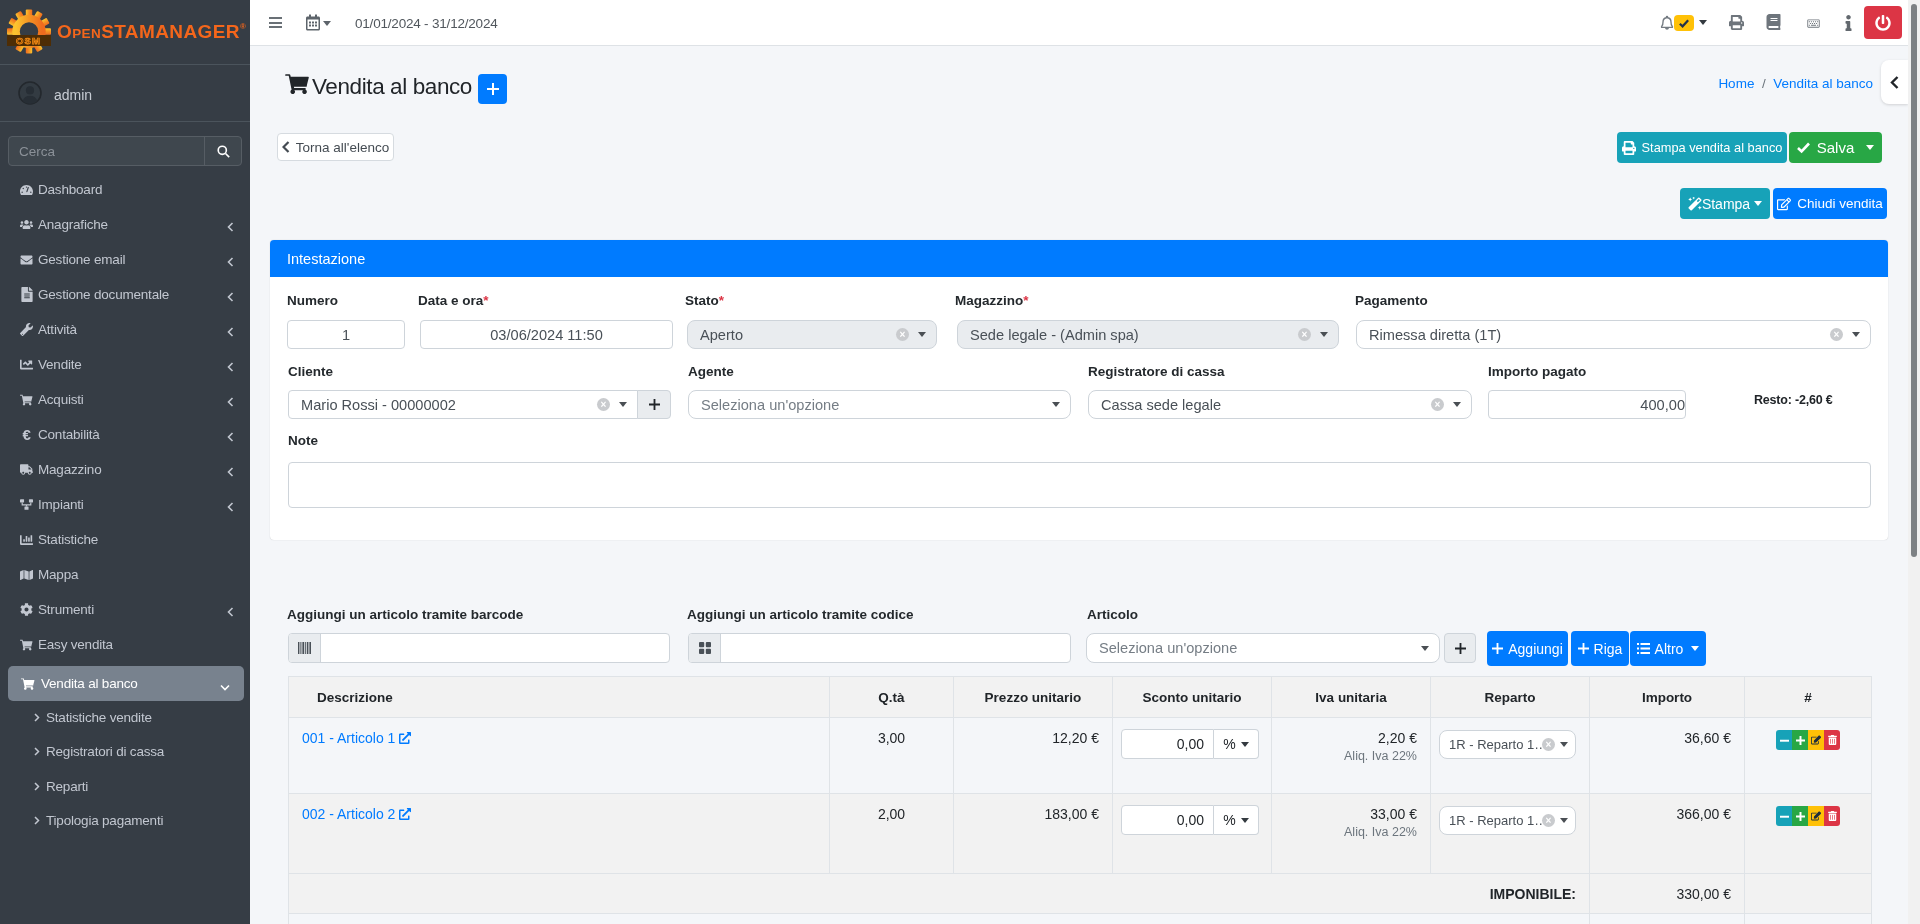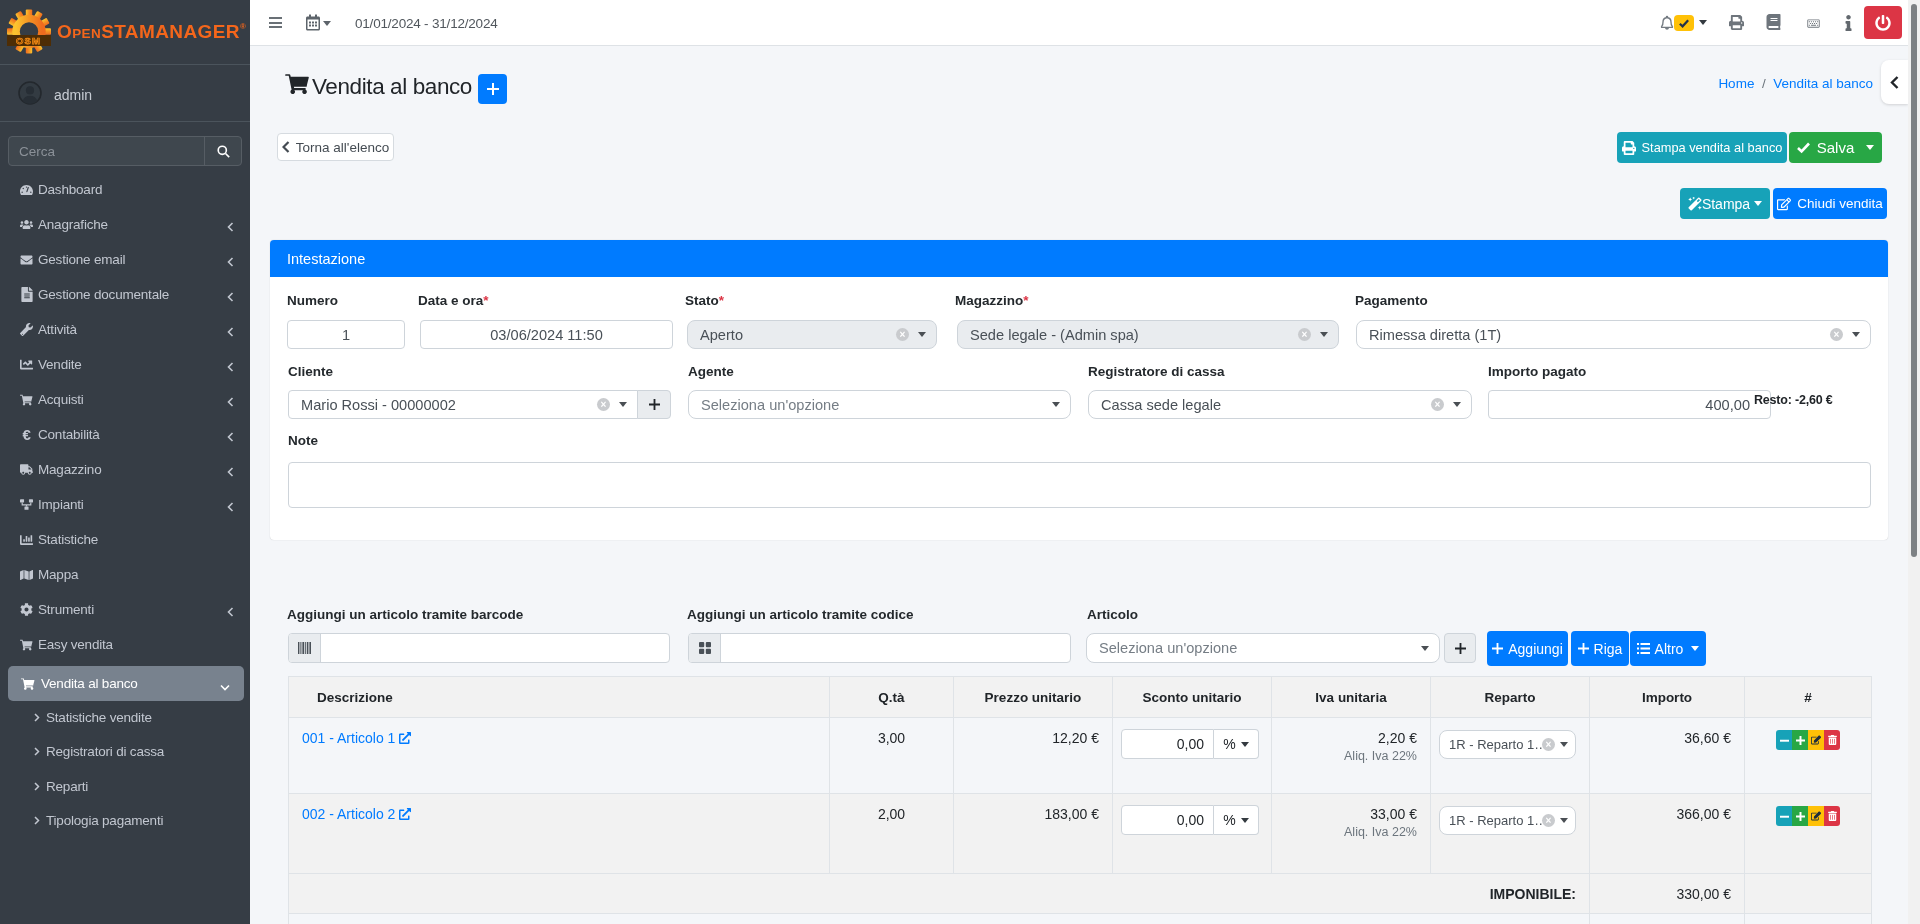--- a/index.html
+++ b/index.html
@@ -420,21 +420,21 @@
     </div>
 <div class="sel" style="left:688px;top:390px;width:383px">
       <span class="tx" style="color:#757d85">Seleziona un'opzione</span>
       <span class="car"></span>
     </div>
 <div class="sel" style="left:1088px;top:390px;width:384px">
       <span class="tx">Cassa sede legale</span>
       <span class="clr">×</span>
       <span class="car"></span>
     </div>
-<div class="inp" style="left:1488px;top:390px;width:283px;justify-content:flex-end;padding-right:20px">400,00</div>
+<div class="inp" style="left:1488px;top:390px;width:198px;justify-content:flex-end;padding-right:0">400,00</div>
 <div class="abs" style="left:1754px;top:392px;font-size:12.5px;letter-spacing:-.2px;font-weight:700;color:#212529;line-height:17px;white-space:nowrap">Resto: -2,60 €</div>
 <div class="lbl" style="left:288px;top:434px">Note</div>
 <div class="abs" style="left:288px;top:462px;width:1583px;height:46px;background:#fff;border:1px solid #ced4da;border-radius:4px"></div>
 
 <div class="lbl" style="left:287px;top:608px">Aggiungi un articolo tramite barcode</div>
 <div class="lbl" style="left:687px;top:608px">Aggiungi un articolo tramite codice</div>
 <div class="lbl" style="left:1087px;top:608px">Articolo</div>
 <div class="abs" style="left:288px;top:633px;width:382px;height:30px;border:1px solid #ced4da;border-radius:4px;background:#fff;display:flex">
   <span style="width:32px;background:#e9ecef;border-right:1px solid #ced4da;border-radius:3px 0 0 3px;display:flex;align-items:center;justify-content:center">
         <svg width="13" height="12" viewBox="0 0 13 12">

